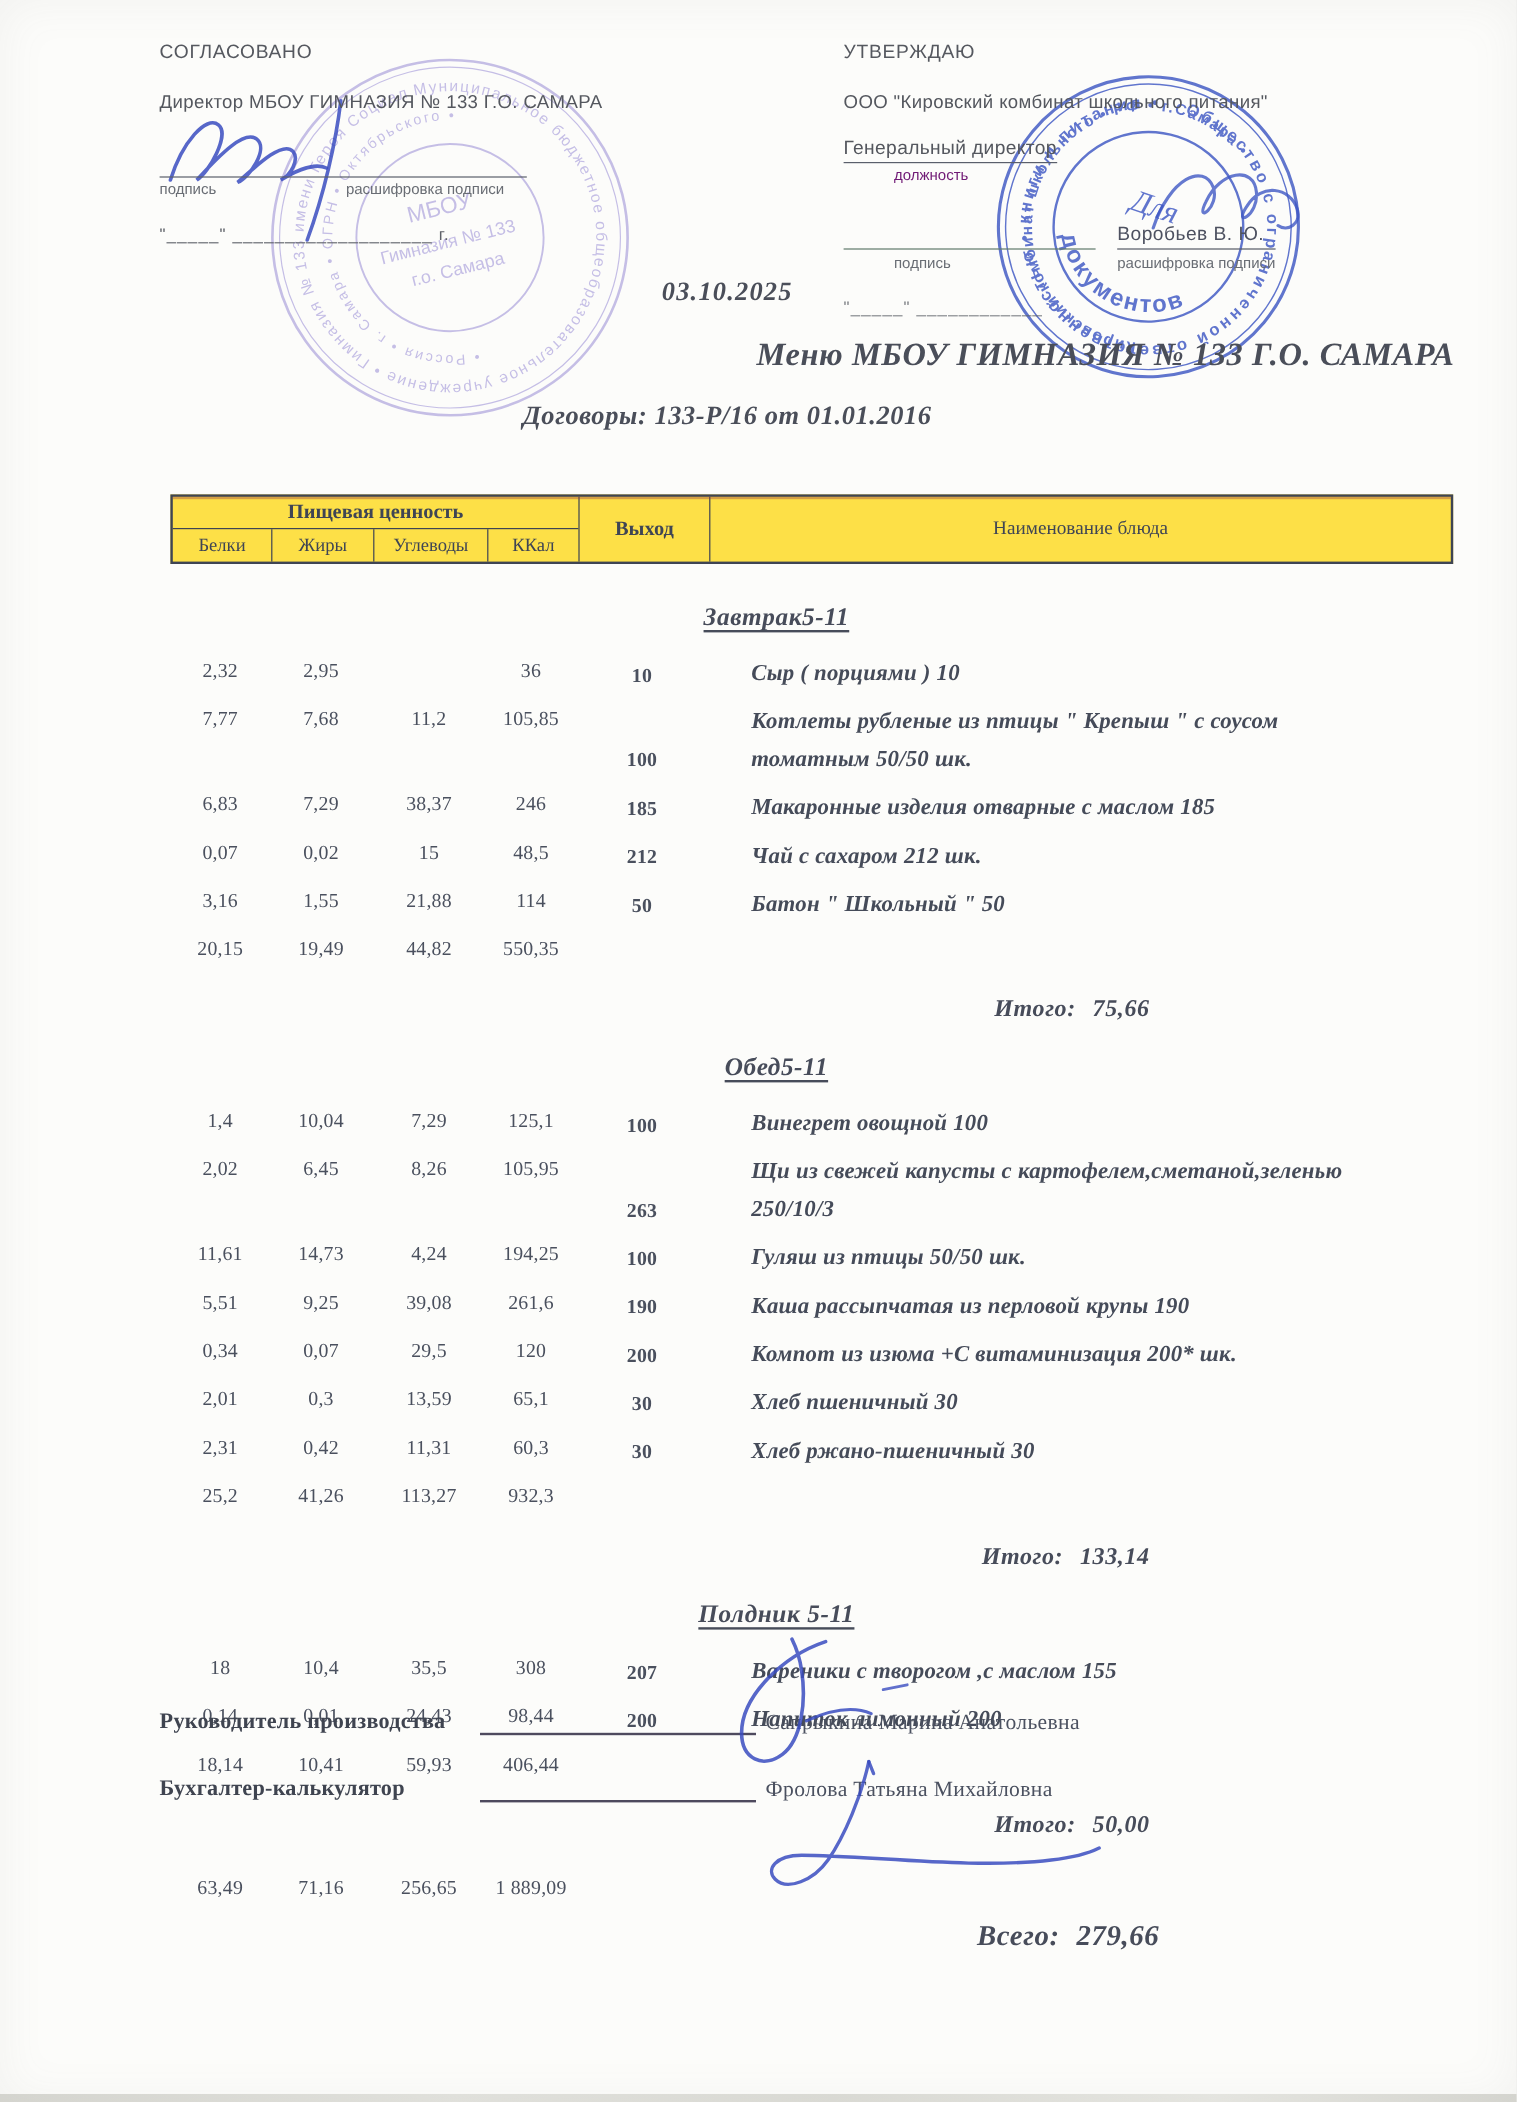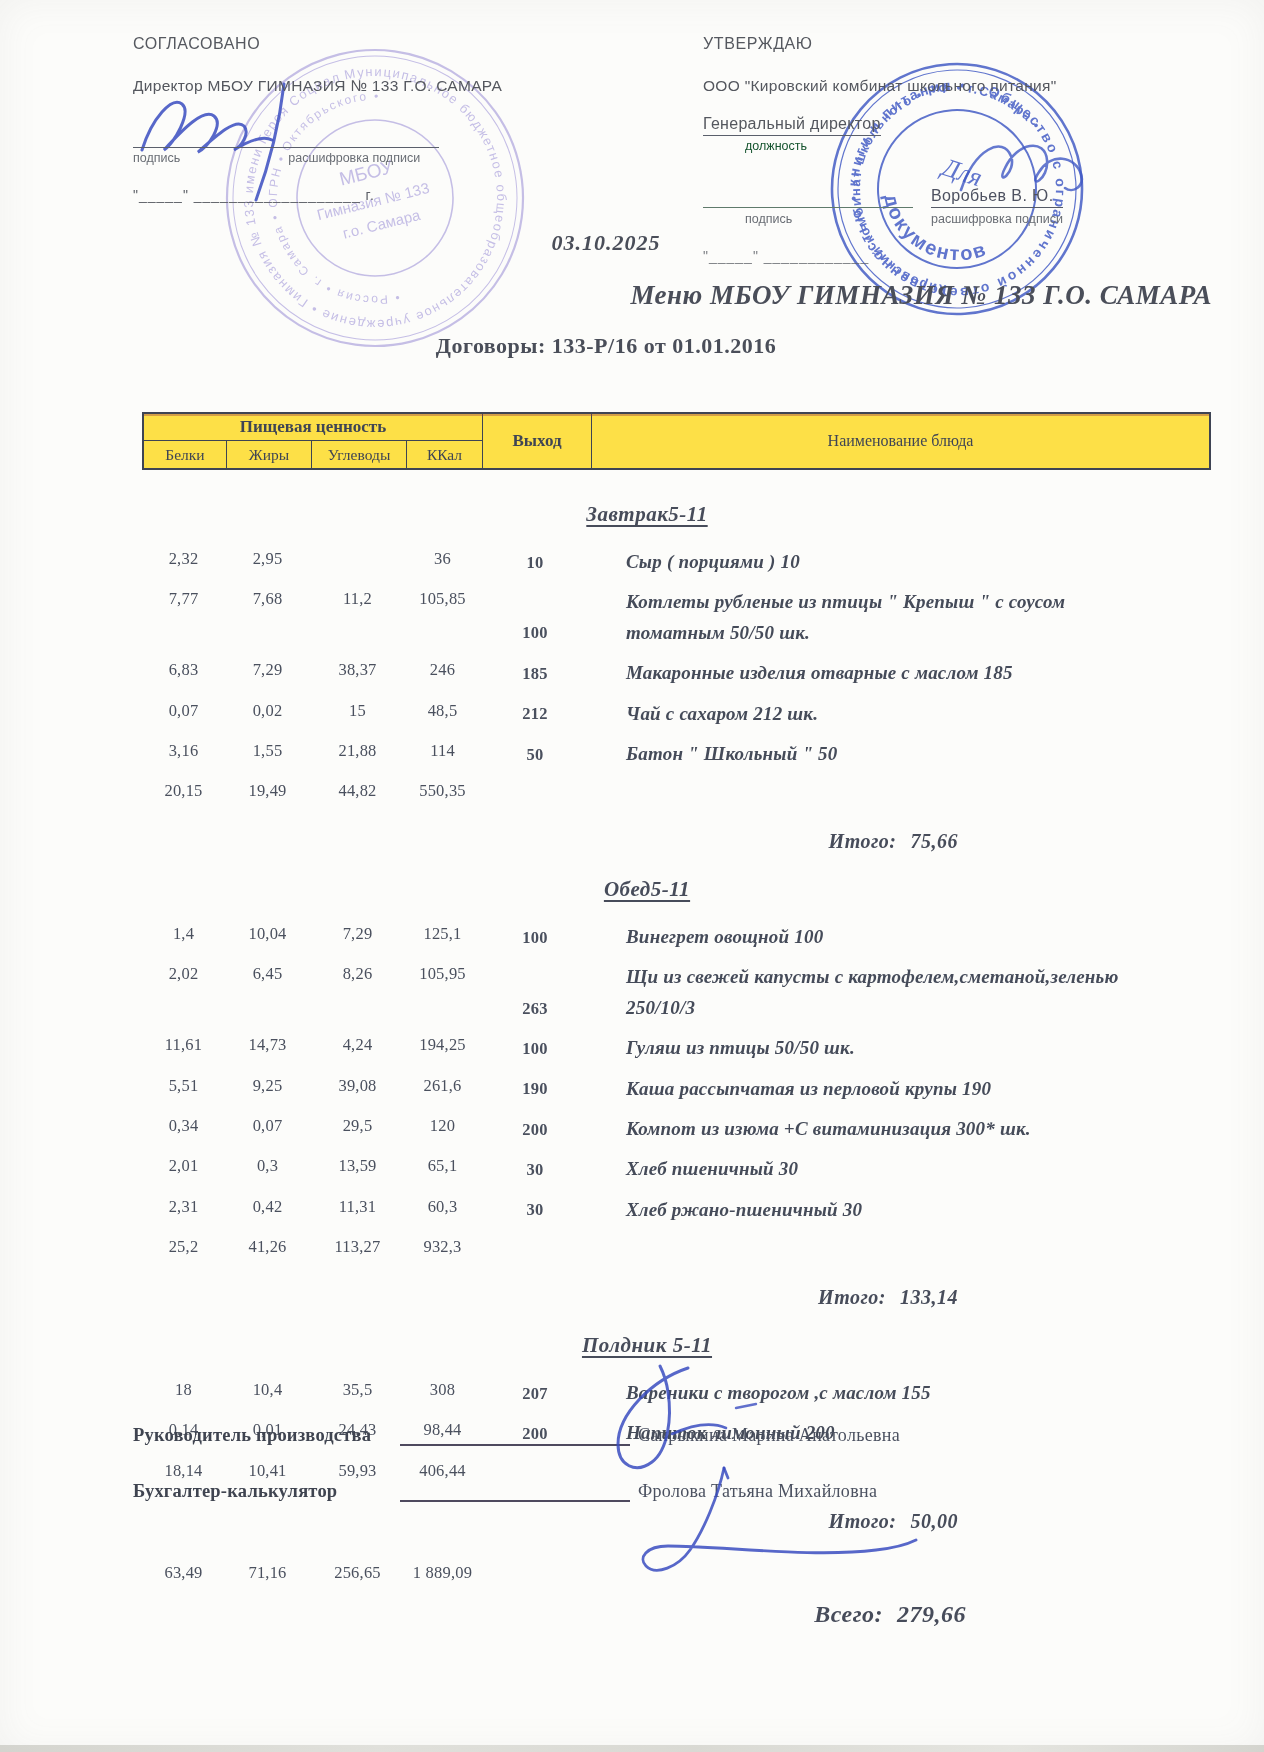--- a/index.html
+++ b/index.html
@@ -14,33 +14,33 @@
   .agreed{left:133px;top:35px;width:470px;}
   .approved{left:703px;top:35px;width:440px;}
   .admin .label{font-size:16px;letter-spacing:.6px;color:#55585f;}
   .admin .line1{font-size:15.5px;margin-top:24px;letter-spacing:.3px;}
   .sigline{border-bottom:1.6px solid #5a5f6b;height:52px;width:306px;}
   .cap-row{display:flex;font-size:12.5px;color:#696d74;margin-top:3px;}
   .cap-row .c2{margin-left:108px;}
   .dateline{margin-top:22px;font-size:14px;color:#5d6067;letter-spacing:1px;}
   .pos-underlined{display:inline-block;font-size:16px;border-bottom:1.4px solid #5a5f6b;
         padding-bottom:2px;margin-top:20px;letter-spacing:.3px;}
-  .small-cap{font-size:12.5px;color:#14532d;margin-top:3px;padding-left:42px;}
+  .small-cap{font-size:12.5px;color:#701a75;margin-top:3px;padding-left:42px;}
   .appr-sig-row{display:flex;margin-top:30px;align-items:flex-end;}
   .appr-left{width:210px;}
   .appr-left .ln{border-bottom:1.6px solid #5f7a6b;height:24px;}
   .appr-left .cp{font-size:12.5px;color:#696d74;margin-top:4px;padding-left:42px;}
   .appr-right{margin-left:18px;}
   .appr-right .nm{font-size:16px;color:#4d5160;border-bottom:1.4px solid #555a66;padding-bottom:2px;letter-spacing:.4px;}
   .appr-right .cp{font-size:12.5px;color:#696d74;margin-top:4px;}
   
   .titles{position:absolute;left:0;top:230px;width:1212px;text-align:center;color:#4a4e59;}
   .t-date{font-size:22px;font-weight:bold;font-style:italic;letter-spacing:1px;}
   .t-head{font-size:27px;font-weight:bold;font-style:italic;margin-top:24px;letter-spacing:.5px;text-align:right;}
-  .t-contract{font-size:22px;font-weight:bold;margin-top:22px;letter-spacing:.5px;}
+  .t-contract{font-size:22px;font-weight:bold;font-style:italic;margin-top:22px;letter-spacing:.5px;}
   
   .thead{position:absolute;left:142px;top:412px;width:1065px;display:grid;
          grid-template-columns:83px 85px 95px 75px 110px 1fr;
          grid-template-rows:27px 27px;border:2.5px solid #3e4453;background:#fde047;color:#3f4554;}
   .thead::after{content:'';position:absolute;left:0;right:0;top:0;height:1.5px;background:rgba(150,60,70,.4);}
   .th{display:flex;align-items:center;justify-content:center;}
   .h-nutr{grid-column:1/5;grid-row:1;font-weight:bold;font-size:17px;border-bottom:1.5px solid #3e4453;}
   .h-out{grid-column:5;grid-row:1/3;font-weight:bold;font-size:17px;border-left:1.5px solid #3e4453;border-right:1.5px solid #3e4453;}
   .h-dish{grid-column:6;grid-row:1/3;font-size:16px;}
   .h-sub{grid-row:2;font-size:15.5px;border-right:1.2px solid #3e4453;}
@@ -280,21 +280,21 @@
     <div class="c output">190</div>
     <div class="c dish">Каша рассыпчатая из перловой крупы  190</div>
   </div>
 
   <div class="trow">
     <div class="c">0,34</div>
     <div class="c">0,07</div>
     <div class="c">29,5</div>
     <div class="c">120</div>
     <div class="c output">200</div>
-    <div class="c dish">Компот из изюма +С витаминизация  300* шк.</div>
+    <div class="c dish">Компот из изюма +С витаминизация  200* шк.</div>
   </div>
 
   <div class="trow">
     <div class="c">2,01</div>
     <div class="c">0,3</div>
     <div class="c">13,59</div>
     <div class="c">65,1</div>
     <div class="c output">30</div>
     <div class="c dish">Хлеб пшеничный  30</div>
   </div>

